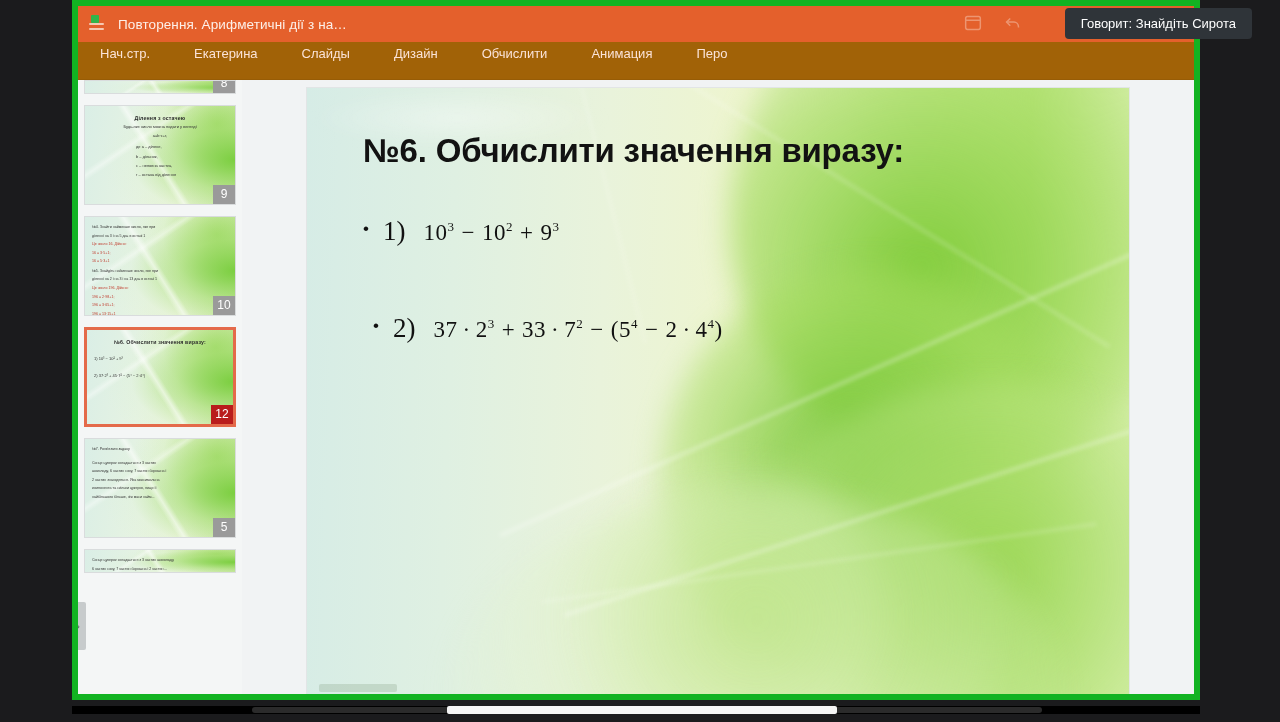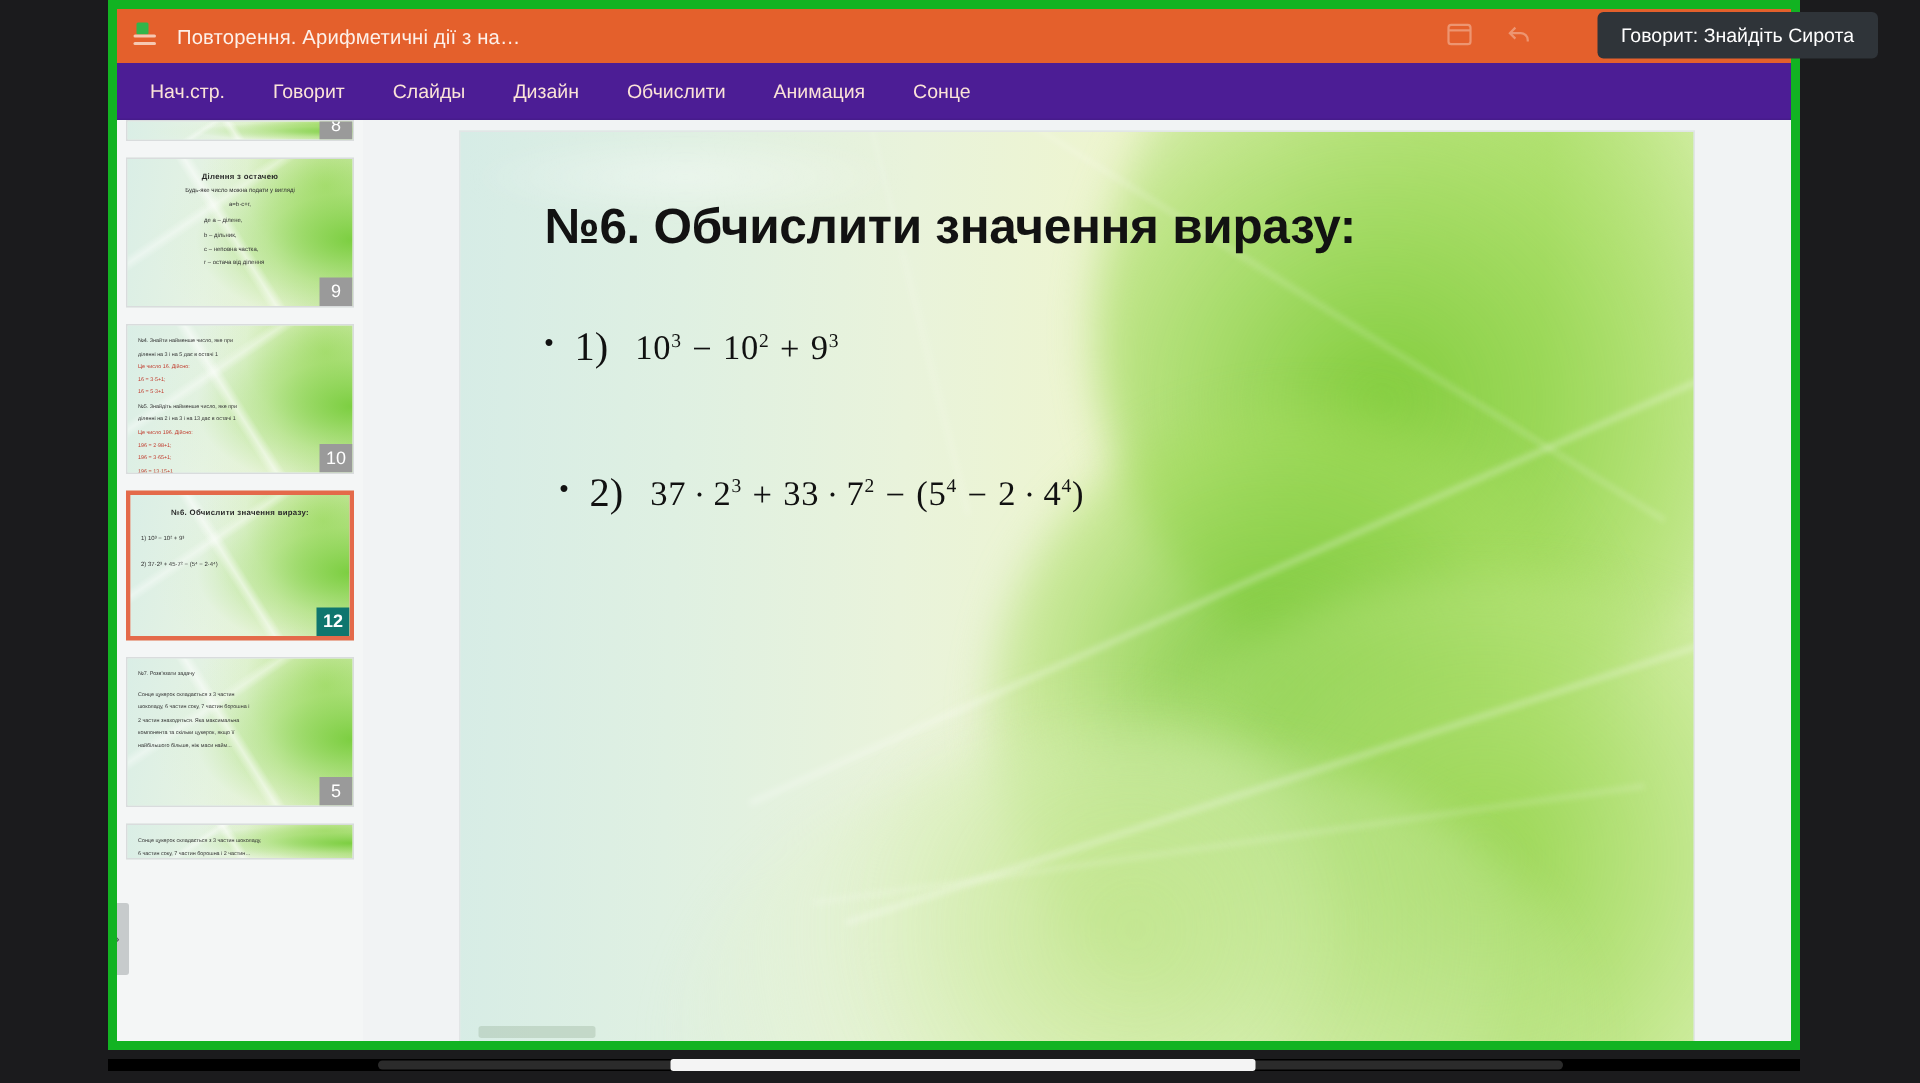--- a/index.html
+++ b/index.html
@@ -54,22 +54,22 @@
   .doc-title {
     color: #fdf0e9; font-size: 13.5px; letter-spacing: .1px;
     white-space: nowrap; overflow: hidden; text-overflow: ellipsis;
     max-width: 640px;
   }
   .title-actions { position:absolute; right: 170px; top: 6px; display:flex; gap: 18px; }
   .ticon { width: 22px; height: 22px; opacity: .45; }
   .ticon svg { width: 100%; height: 100%; display:block; }
 
   .menubar {
-    height: 38px; background: #4c1d95;
-    display: flex; align-items: center; gap: 4px;
+    height: 38px; background: #a16207;
+    display: flex; align-items: flex-start; gap: 16px;
     padding-left: 8px; flex: 0 0 auto;
     border-bottom: 1px solid rgba(0,0,0,.06);
   }
   .menu-item {
     color: #fbe3d8; font-size: 13px; padding: 4px 14px;
     white-space: nowrap; cursor: default;
   }
 
   
   .workarea { flex: 1 1 auto; display: flex; min-height: 0; background:#f1f3f4; position: relative; }
@@ -111,21 +111,21 @@
   .t-line.red { color: #c0392b; }
   .t-line.small { font-size: 3.6px; }
   .t-bullet { font-size: 4px; color:#333; line-height:1.6; }
   .badge {
     position: absolute; right: 0; bottom: 0;
     min-width: 22px; height: 19px; padding: 0 4px;
     background: #9a9a9a; color: #fff;
     font-size: 12px; line-height: 19px; text-align: center;
     font-weight: 500;
   }
-  .badge.sel { background: #0f766e; font-weight: bold; }
+  .badge.sel { background: #b91c1c; }
 
   .thumb-collapse {
     position: absolute; left: -8px; bottom: 44px;
     width: 16px; height: 48px;
     background: rgba(190,195,196,.85);
     border-radius: 2px;
     display:flex; align-items:center; justify-content:center;
     color: #5b6163; font-size: 11px;
   }
 
@@ -248,26 +248,26 @@
             <svg viewBox="0 0 24 24" fill="none" stroke="#f8d6c5" stroke-width="1.6">
               <path d="M9 7 L5 11 L9 15"></path>
               <path d="M5 11 h8 a5 5 0 0 1 5 5 v1"></path>
             </svg>
           </span>
         </div>
       </div>
 
       <div class="menubar">
         <div class="menu-item">Нач.стр.</div>
-        <div class="menu-item">Говорит</div>
+        <div class="menu-item">Екатерина</div>
         <div class="menu-item">Слайды</div>
         <div class="menu-item">Дизайн</div>
         <div class="menu-item">Обчислити</div>
         <div class="menu-item">Анимация</div>
-        <div class="menu-item">Сонце</div>
+        <div class="menu-item">Перо</div>
       </div>
 
       <div class="workarea">
 
         <div class="thumbs">
 
           <div class="thumb first">
             <div class="thumb-bg"></div>
             <div class="badge">8</div>
           </div>

